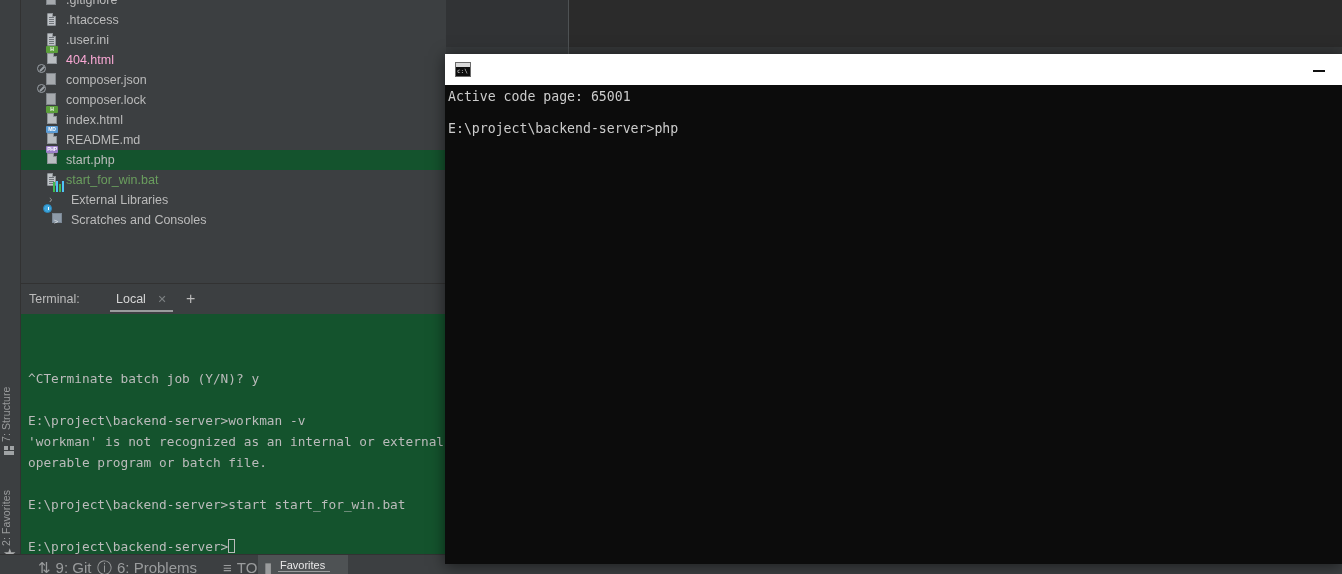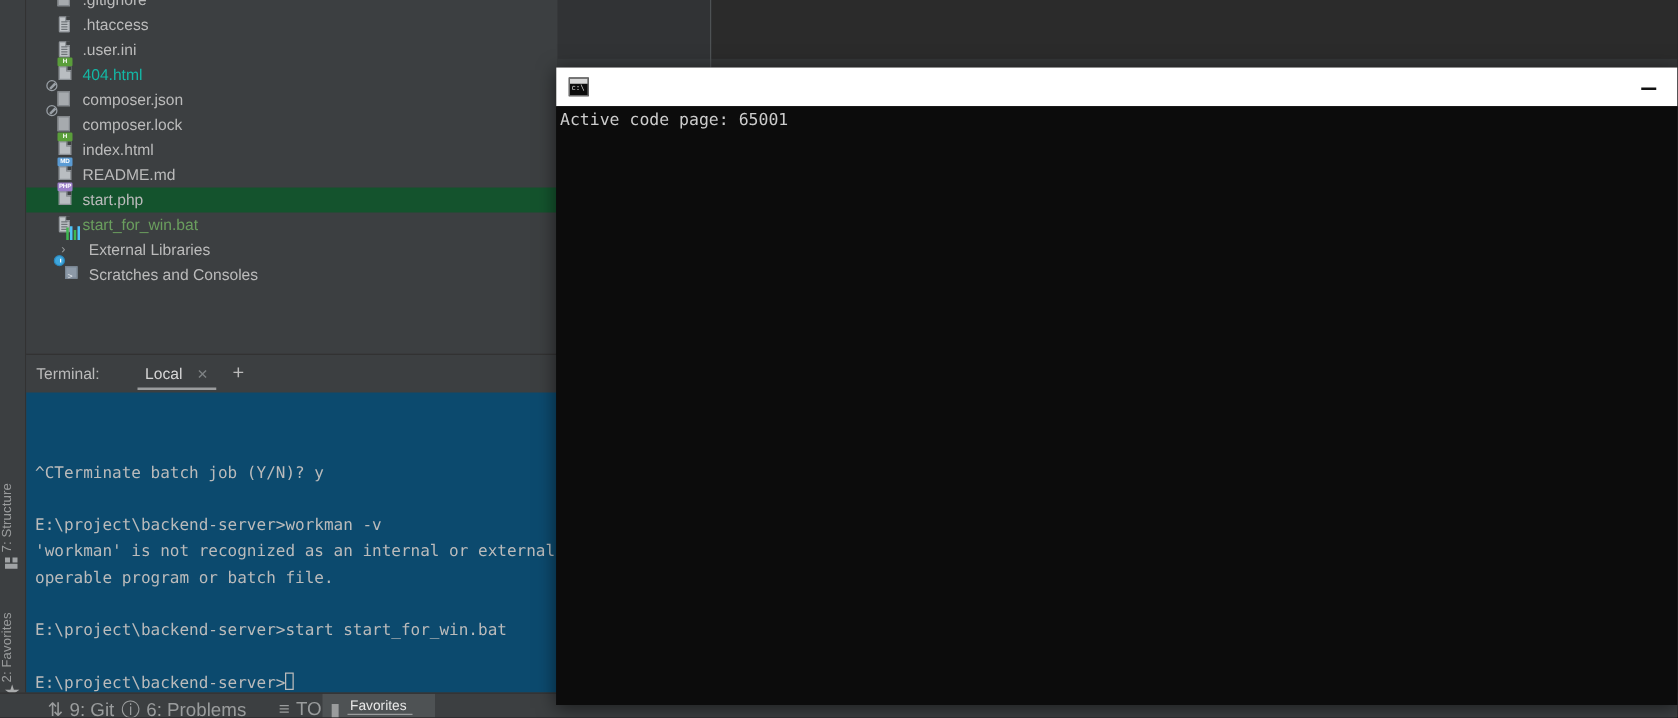--- a/index.html
+++ b/index.html
@@ -105,21 +105,21 @@
 
   
   .term-win{position:absolute;left:21px;top:284px;width:425px;height:271px;background:#3c3f41;}
   .term-head{position:relative;height:30px;background:#3c3f41;}
   .term-head .tl{position:absolute;left:8px;top:0;line-height:30px;color:#bbbbbb;font-size:12.5px;}
   .term-tab{position:absolute;left:89px;top:0;height:30px;line-height:30px;padding:0 6px 0 6px;
             color:#d6d6d6;font-size:12.5px;}
   .term-tab .close{color:#7d8183;font-size:11px;margin-left:8px;}
   .term-tab .uline{position:absolute;left:0;bottom:2px;width:100%;height:2px;background:#9a9c9d;}
   .term-add{position:absolute;left:165px;top:0;line-height:30px;color:#bbbbbb;font-size:16px;}
-  .term-body{position:absolute;left:0;top:30px;right:0;bottom:0;background:#0c4a6e;
+  .term-body{position:absolute;left:0;top:30px;right:0;bottom:0;background:#14532d;
              padding:12px 0 0 7px;box-sizing:border-box;overflow:hidden;}
   .term-line{font-family:"DejaVu Sans Mono","Liberation Mono",monospace;
              font-size:12.8px;line-height:21px;color:#bbbbbb;white-space:pre;}
   .term-line.blank{color:transparent;}
   .caret{display:inline-block;width:7px;height:14px;border:1px solid #bbbbbb;
          box-sizing:border-box;vertical-align:-2px;}
 
   
   .statusbar{position:absolute;left:0;bottom:0;width:100%;height:19px;background:#3c3f41;
              border-top:1px solid #323232;overflow:hidden;}
@@ -181,21 +181,21 @@
         <div class="row depth1">
           <span class="ico"><span class="ic-sheet"><span class="body"></span><span class="ln"></span><span class="ln"></span><span class="ln"></span><span class="ln"></span></span></span>
           <span class="label" style="color:#bbbbbb">.htaccess</span>
         </div>
         <div class="row depth1">
           <span class="ico"><span class="ic-sheet"><span class="body"></span><span class="ln"></span><span class="ln"></span><span class="ln"></span><span class="ln"></span></span></span>
           <span class="label" style="color:#bbbbbb">.user.ini</span>
         </div>
         <div class="row depth1">
           <span class="ico"><span class="ic-tag"><span class="pg"></span><span class="tg tg-h">H</span></span></span>
-          <span class="label" style="color:#14b8a6">404.html</span>
+          <span class="label" style="color:#f9a8d4">404.html</span>
         </div>
         <div class="row depth1">
           <span class="ico"><span class="ic-badge"><span class="pg"></span><span class="circ"></span></span></span>
           <span class="label" style="color:#bbbbbb">composer.json</span>
         </div>
         <div class="row depth1">
           <span class="ico"><span class="ic-badge"><span class="pg"></span><span class="circ"></span></span></span>
           <span class="label" style="color:#bbbbbb">composer.lock</span>
         </div>
         <div class="row depth1">
@@ -273,14 +273,15 @@
 <div class="cmd-win">
   <div class="cmd-title">
     <span class="ticon"></span>
     <span class="cmd-min">
         <i></i>
       </span>
   </div>
   <div class="cmd-body" id="cmd-body">
       <div class="cmd-line">Active code page: 65001</div>
       <div class="cmd-line">&nbsp;</div>
+      <div class="cmd-line">E:\project\backend-server&gt;php</div>
     </div>
 </div>
 
 </body></html>

